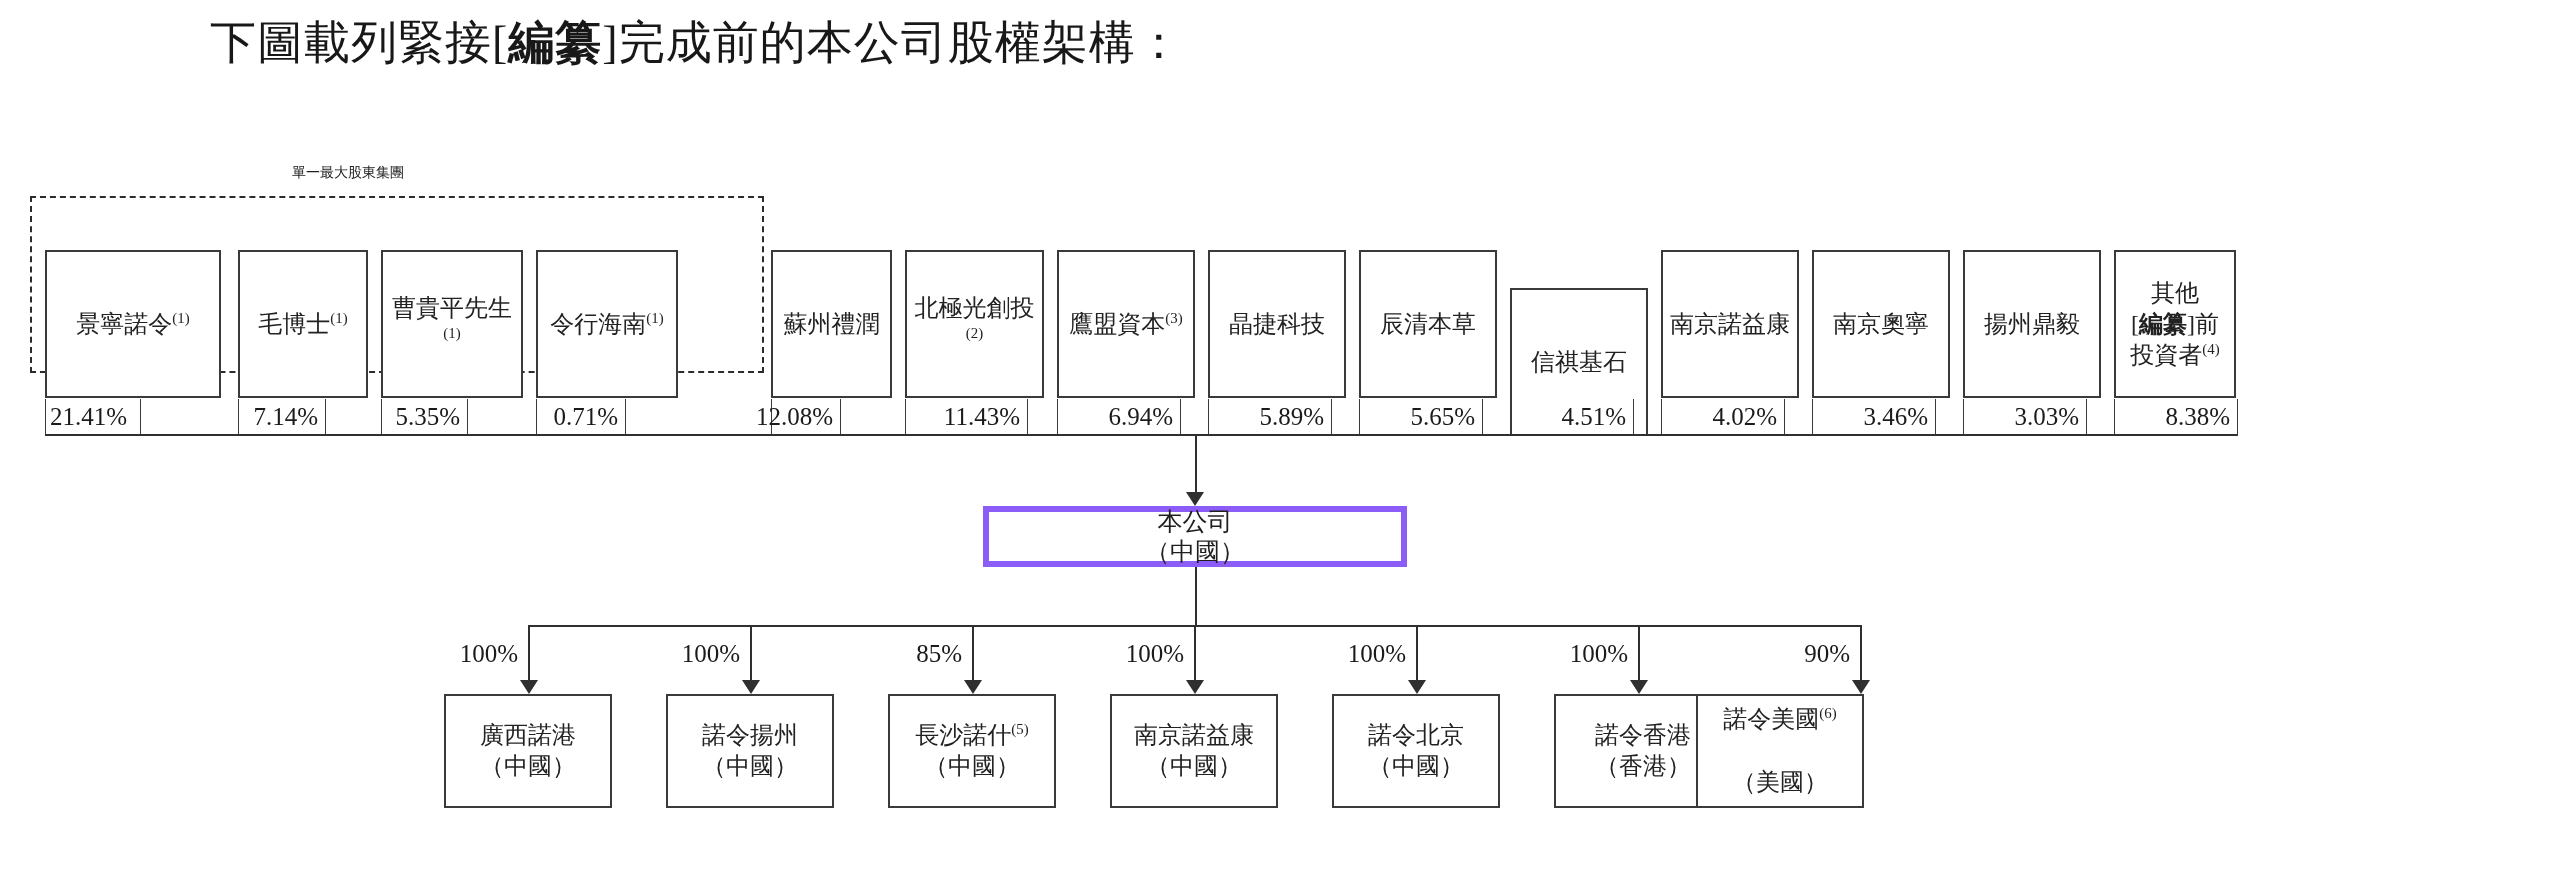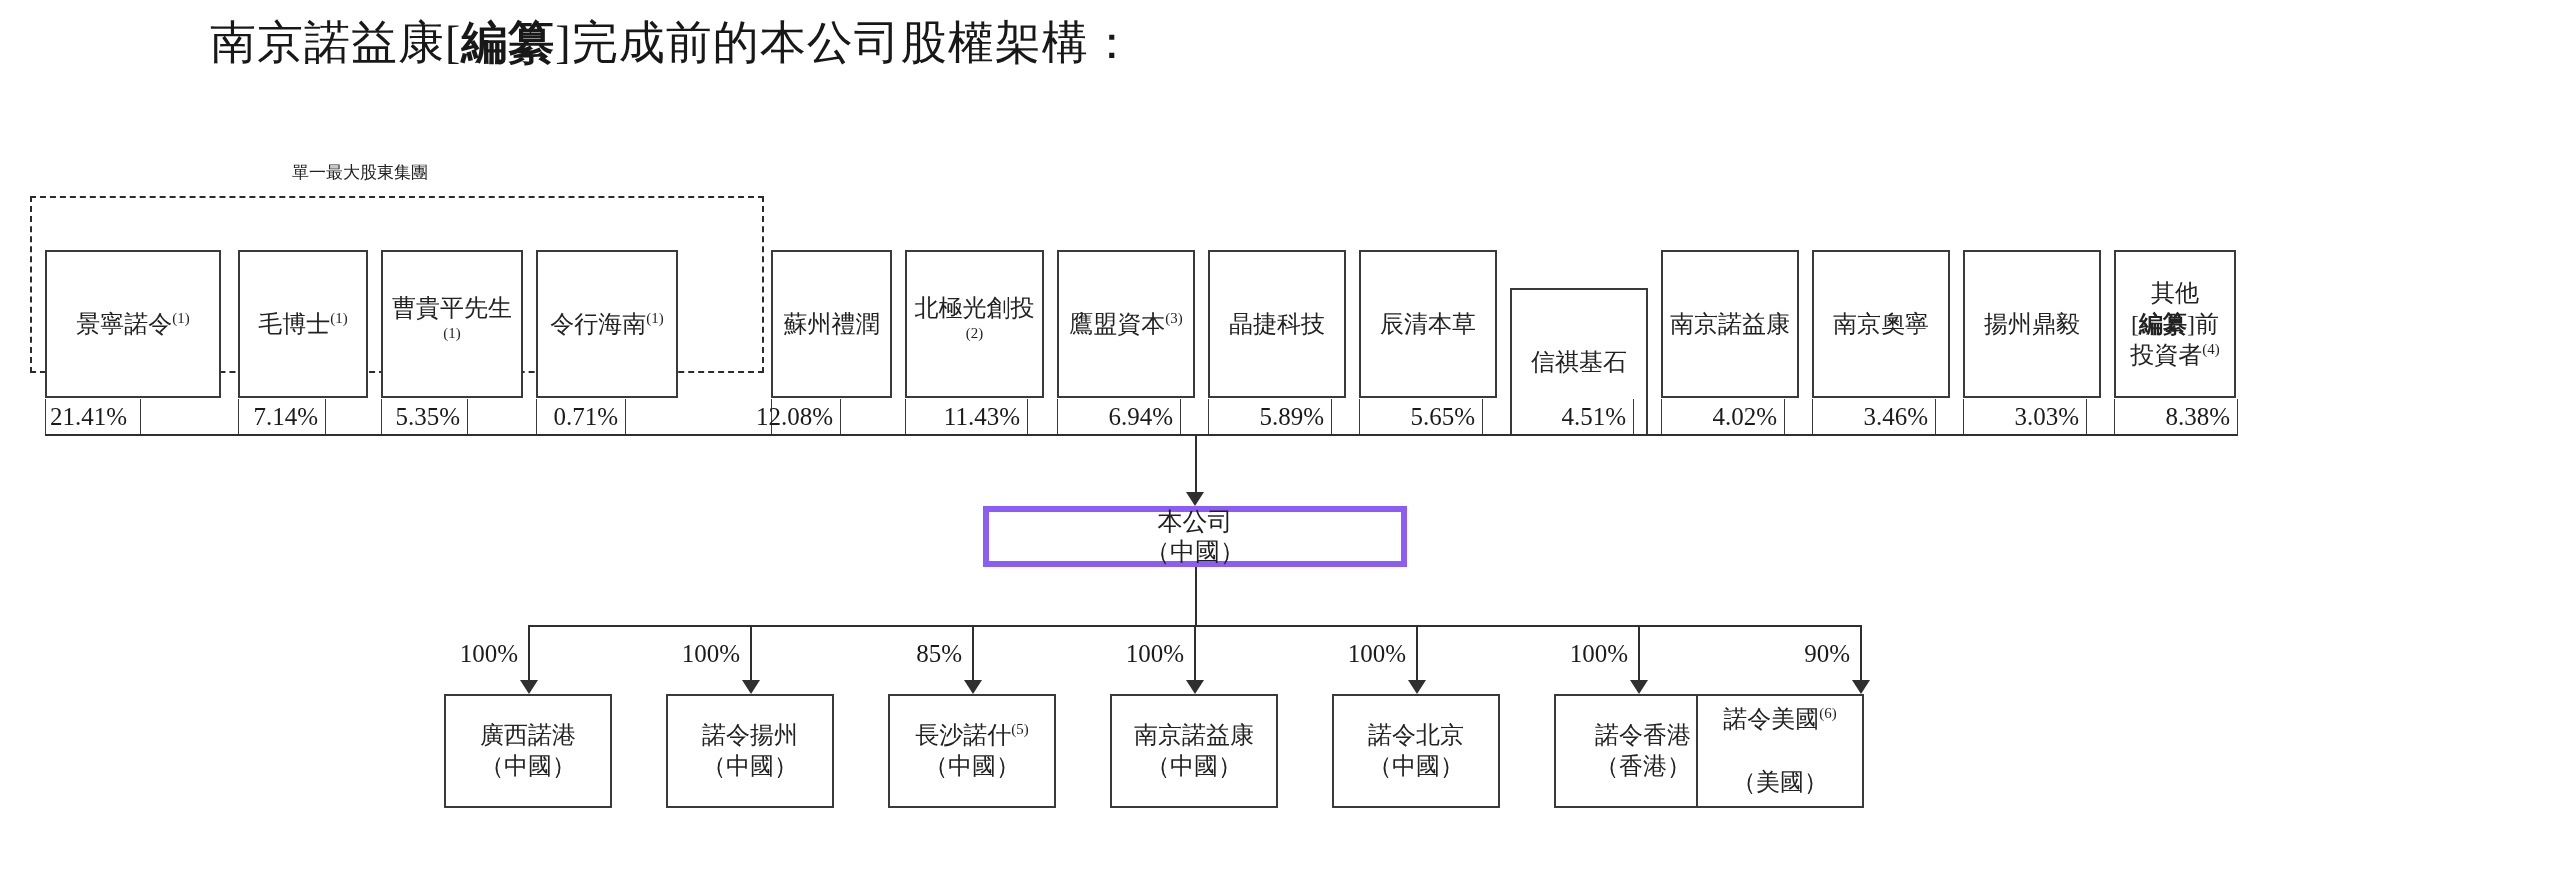--- a/index.html
+++ b/index.html
@@ -18,21 +18,21 @@
   }
   #title b{font-weight:bold;}
 
   
   #group-dashed{
     position:absolute;left:30px;top:196px;width:734px;height:177px;
     border:2px dashed #2b2b2b;box-sizing:border-box;
   }
   #group-label{
     position:absolute;left:292px;top:160px;
-    font-size:17px;line-height:26px;white-space:nowrap;color:#222;
+    font-size:14px;line-height:26px;white-space:nowrap;color:#222;
   }
 
   
   .sh-box{
     position:absolute;top:250px;height:148px;
     border:2px solid #3a3a3a;box-sizing:border-box;background:#fff;
     display:flex;align-items:center;justify-content:center;text-align:center;
     font-size:24px;line-height:31px;color:#222;padding:2px;
   }
   .sh-box .lbl{display:block;}
@@ -86,21 +86,21 @@
     font-size:25px;line-height:28px;color:#1b1b1b;white-space:nowrap;
     text-align:right;
   }
 </style>
 </head>
 <body>
 
 <div class="page">
 
   <div id="title">
-    <span>南京諾益康[</span><b>編纂</b><span>]完成前的本公司股權架構：</span>
+    <span>下圖載列緊接[</span><b>編纂</b><span>]完成前的本公司股權架構：</span>
   </div>
 
   <div id="group-label">單一最大股東集團</div>
   <div id="group-dashed"></div>
 
   <div id="shareholders-layer">
       <div class="sh-box" style="left: 45px; width: 176px;">
         <span class="lbl">景寧諾令<sup>(1)</sup></span>
       </div>
       <div class="pct-cell first" style="left: 45px; width: 95px;">21.41%</div>

